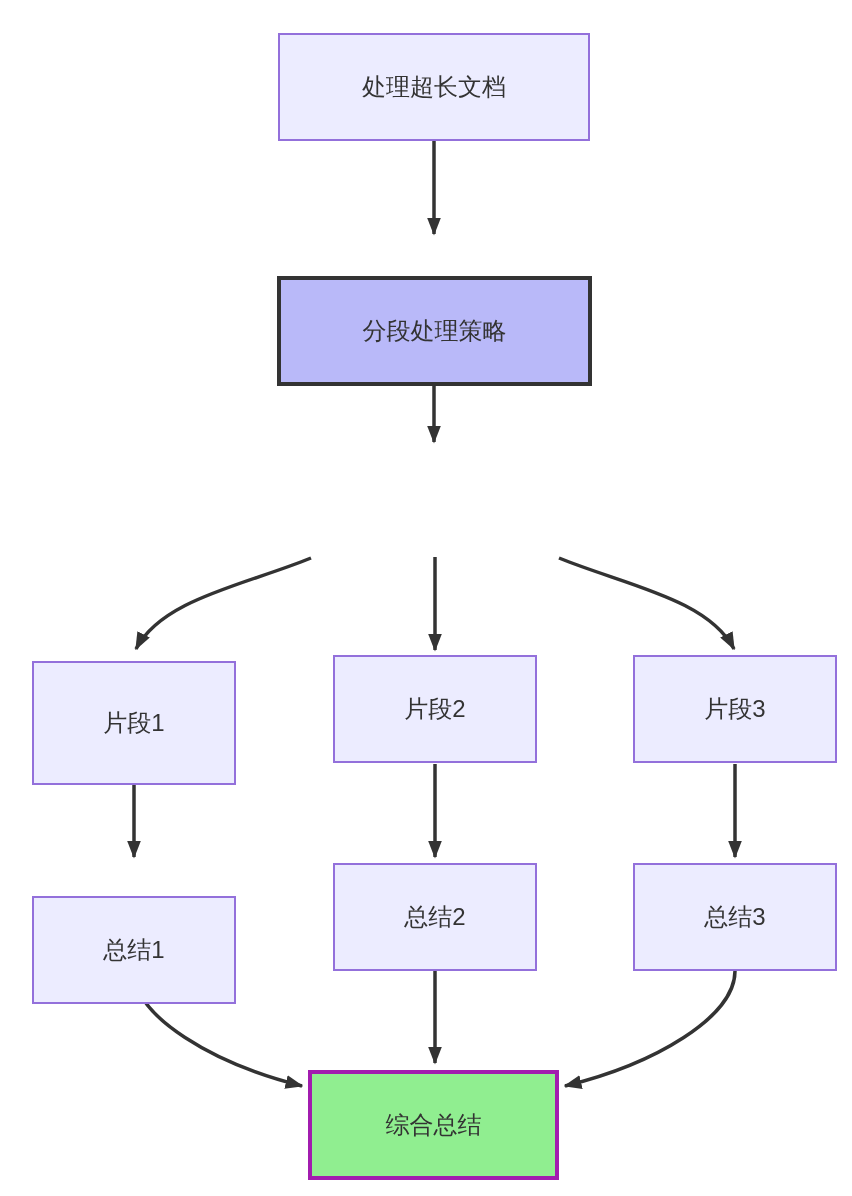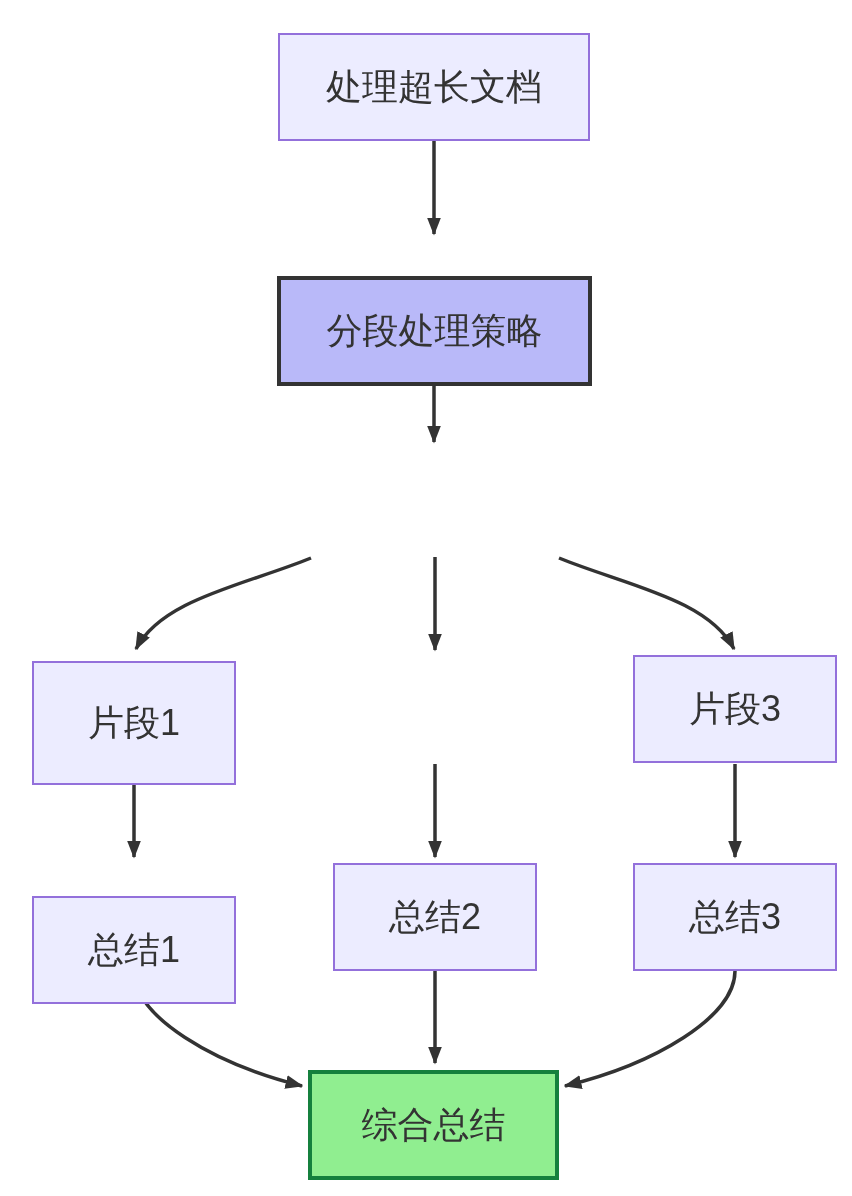--- a/index.html
+++ b/index.html
@@ -21,40 +21,40 @@
     top: 0;
     width: 852px;
     height: 1196px;
   }
   .node {
     position: absolute;
     box-sizing: border-box;
     background: #ECECFF;
     border: 2.5px solid #9370DB;
     color: #333333;
-    font-size: 36px;
+    font-size: 24px;
     line-height: 1;
     display: flex;
     align-items: center;
     justify-content: center;
     text-align: center;
     white-space: nowrap;
   }
   .n-doc      { left: 278px; top:   33px; width: 312px; height: 108px; }
   .n-strategy { left: 277px; top:  239px; width: 315px; height: 110px;
                 background: #b9b9f9; border: 4px solid #333333; margin-top: 37px; }
   .n-original { left: 310px; top:  447px; width: 250px; height: 110px; }
   .n-frag1    { left:  32px; top:  661px; width: 204px; height: 124px; }
   .n-frag2    { left: 333px; top:  655px; width: 204px; height: 108px; }
   .n-frag3    { left: 633px; top:  655px; width: 204px; height: 108px; text-align: right; }
   .n-sum1     { left:  32px; top:  896px; width: 204px; height: 108px; }
   .n-sum2     { left: 333px; top:  863px; width: 204px; height: 108px; }
   .n-sum3     { left: 633px; top:  863px; width: 204px; height: 108px; }
   .n-final    { left: 308px; top: 1070px; width: 251px; height: 110px;
-                background: #90EE90; border: 4px solid #15803d; }
+                background: #90EE90; border: 4px solid #a21caf; }
   .edge {
     fill: none;
     stroke: #333333;
     stroke-width: 3.5px;
   }
 </style>
 </head>
 <body>
 
 <div id="canvas">
@@ -82,20 +82,21 @@
     <path class="edge" d="M 735 971 C 735 1017, 655 1064, 565 1086" marker-end="url(#arrow)"></path>
   </svg>
 
   <div class="node n-doc">处理超长文档</div>
 
   <div class="node n-strategy">分段处理策略</div>
 
 
   <div class="node n-frag1">片段1</div>
 
+  <div class="node n-frag2">片段2</div>
 
   <div class="node n-frag3">片段3</div>
 
   <div class="node n-sum1">总结1</div>
 
   <div class="node n-sum2">总结2</div>
 
   <div class="node n-sum3">总结3</div>
 
   <div class="node n-final">综合总结</div>

